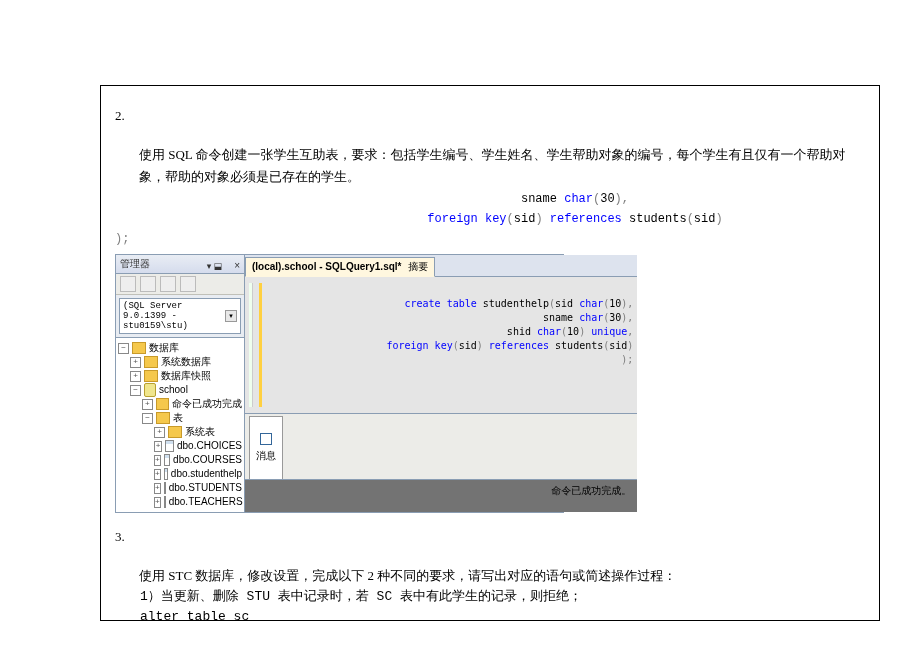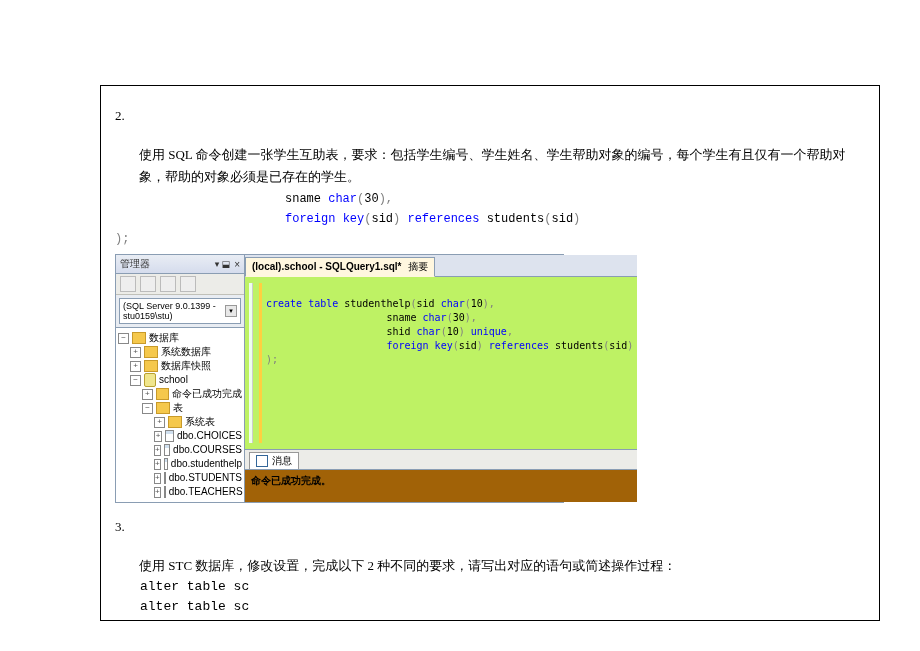--- a/index.html
+++ b/index.html
@@ -38,21 +38,21 @@
   .sql-block {
     font-family: Consolas, "Courier New", monospace;
     font-size: 12px;
     line-height: 18px;
     margin: 2px 0 2px 0;
     white-space: pre;
   }
   .kw-blue { color: #0000ff; }
   .kw-gray { color: #808080; }
   .kw-black { color: #000; }
-  .indent1 { padding-left: 170px; }
+  .indent1 { padding-left: 170px; text-align: center; }
 
   
   .ide {
     margin: 6px 0 0 0;
     width: 447px;
     border: 1px solid #8a9db3;
     background: #e8ecf2;
     font-family: Tahoma, Arial, sans-serif;
     font-size: 10px;
   }
@@ -64,22 +64,22 @@
     width: 128px;
     border-right: 1px solid #8a9db3;
     display: flex;
     flex-direction: column;
   }
   .pane-title {
     background: linear-gradient(#e9edf4,#d5dced);
     border-bottom: 1px solid #8a9db3;
     padding: 2px 4px;
     display: flex;
-    align-items: center;
-    gap: 4px;
+    align-items: flex-end;
+    gap: 12px;
     font-size: 10px;
     color: #333;
   }
   .pane-title .spacer { flex:1; }
   .toolbar {
     background: #ecece8;
     border-bottom: 1px solid #c0c0b8;
     padding: 2px 4px;
     display: flex;
     gap: 4px;
@@ -104,52 +104,52 @@
     font-size: 10px;
     line-height: 14px;
   }
   .tree-row { display:flex; align-items:center; gap:3px; white-space:nowrap; }
   .pm { width:9px; height:9px; border:1px solid #888; font-size:8px; line-height:8px; text-align:center; color:#555; background:#fff;}
   .folder { width:12px; height:10px; background:#f5c84c; border:1px solid #c89a2a; }
   .db-icn { width:10px; height:12px; background:#f0e68c; border:1px solid #b8a030; border-radius:2px; }
   .tbl-icn { width:10px; height:10px; background:#fff; border:1px solid #888; box-shadow: inset 0 3px 0 #d0e0f0; }
   .lvl0{padding-left:0;} .lvl1{padding-left:12px;} .lvl2{padding-left:24px;} .lvl3{padding-left:36px;}
 
-  .ide-right { flex:1; display:flex; flex-direction:column; background:#fff; }
+  .ide-right { flex:1; display:flex; flex-direction:column; background:#fff;text-align:right; }
   .tab-bar { background:#dde3ee; display:flex; border-bottom:1px solid #8a9db3; padding-top:2px; }
   .tab-active {
     background:#fff7df;
     border:1px solid #8a9db3;
     border-bottom:1px solid #fff7df;
     padding:2px 6px;
     font-size:10px;
     font-weight:bold;
     margin-bottom:-1px;
   }
   .editor {
     flex:1;
-    background:#bef264;
+    background:#e5e5e5;
     border-bottom:1px solid #8a9db3;
     padding:6px 4px 6px 4px;
     font-family: Consolas, monospace;
     font-size:10px;
     line-height:14px;
     white-space:pre;
     display:flex;
   }
   .gutter { width:3px; background:#efe; border-right:1px solid #ccc; margin-right:6px; }
   .yellowbar { width:3px; background:#ffd040; margin-right:4px;}
   .editor .code { flex:1; }
   .ed-kw { color:#0000ff; }
   .ed-gray { color:#808080; }
 
   .msg-tab-bar { background:#ecece8; display:flex; padding:2px 4px 0 4px; border-bottom:1px solid #8a9db3;}
-  .msg-tab { background:#fff; border:1px solid #999; border-bottom:none; padding:1px 6px; font-size:10px; display:flex; gap:4px; align-items:center;}
+  .msg-tab { background:#fff; border:1px solid #999; border-bottom:none; padding:16px 6px; font-size:10px; display:flex; gap:4px; align-items:center;flex-direction:column;}
   .msg-icon { width:10px; height:10px; background:#fff; border:1px solid #369; position:relative; }
-  .msg-body { background:#a16207; padding:4px 6px 14px 6px; font-size:10px;font-weight:bold; }
+  .msg-body { background:#737373; padding:4px 6px 14px 6px; font-size:10px; }
 
   
   .plain-code {
     font-family: Consolas, "Courier New", monospace;
     font-size: 13px;
     line-height: 20px;
     padding-left: 25px;
     white-space: pre-wrap;
   }
   .bold { font-weight: normal; }
@@ -182,21 +182,21 @@
             <span style="font-size:9px;">▾ ⬓</span>
             <span>×</span>
           </div>
           <div class="toolbar">
             <span class="tb-btn"></span>
             <span class="tb-btn"></span>
             <span class="tb-btn"></span>
             <span class="tb-btn"></span>
           </div>
           <div class="conn-row">
-            <span style="flex:1; overflow:hidden;">(SQL Server 9.0.1399 - stu0159\stu)</span>
+            <span style="flex:1; overflow:hidden;font-family:Liberation Mono, monospace;">(SQL Server 9.0.1399 - stu0159\stu)</span>
             <span class="dd-btn">▾</span>
           </div>
           <div class="tree">
             <div class="tree-row lvl0">
                 <span class="pm">−</span>
                 <span class="folder"></span>
                 <span>数据库</span>
               </div>
             <div class="tree-row lvl1">
                 <span class="pm">+</span>
@@ -284,19 +284,20 @@
       </div>
     </div>
 
     <div class="numbered" style="margin-top:16px;">
       <div class="num">3.</div>
       <div class="q-text">
         <span>使用 STC 数据库，</span><span class="bold">修改设置</span><span>，完成以下 2 种不同的要求，请写出对应的语句或简述操作过程：</span>
       </div>
     </div>
 
+    <div class="plain-code">1）当更新、删除 STU 表中记录时，若 SC 表中有此学生的记录，则拒绝；</div>
     <div class="plain-code">alter table sc</div>
     <div class="plain-code"></div>
     <div class="plain-code">alter table sc</div>
     <div class="plain-code">add constraint fk_sno foreign key (sno) references stu (sno)</div>
 
   </div>
 </div>
 
 </body></html>

